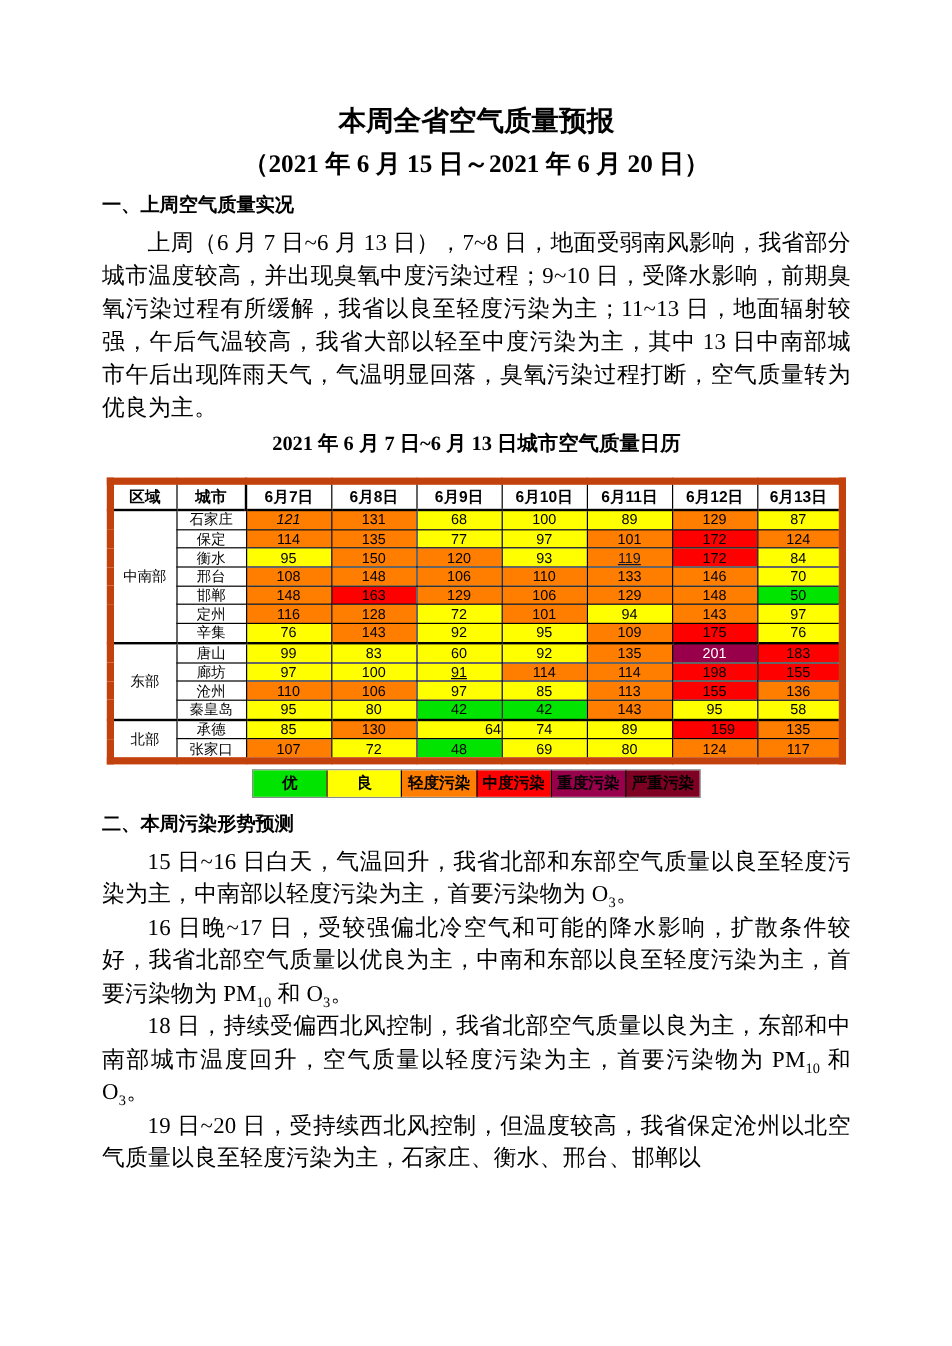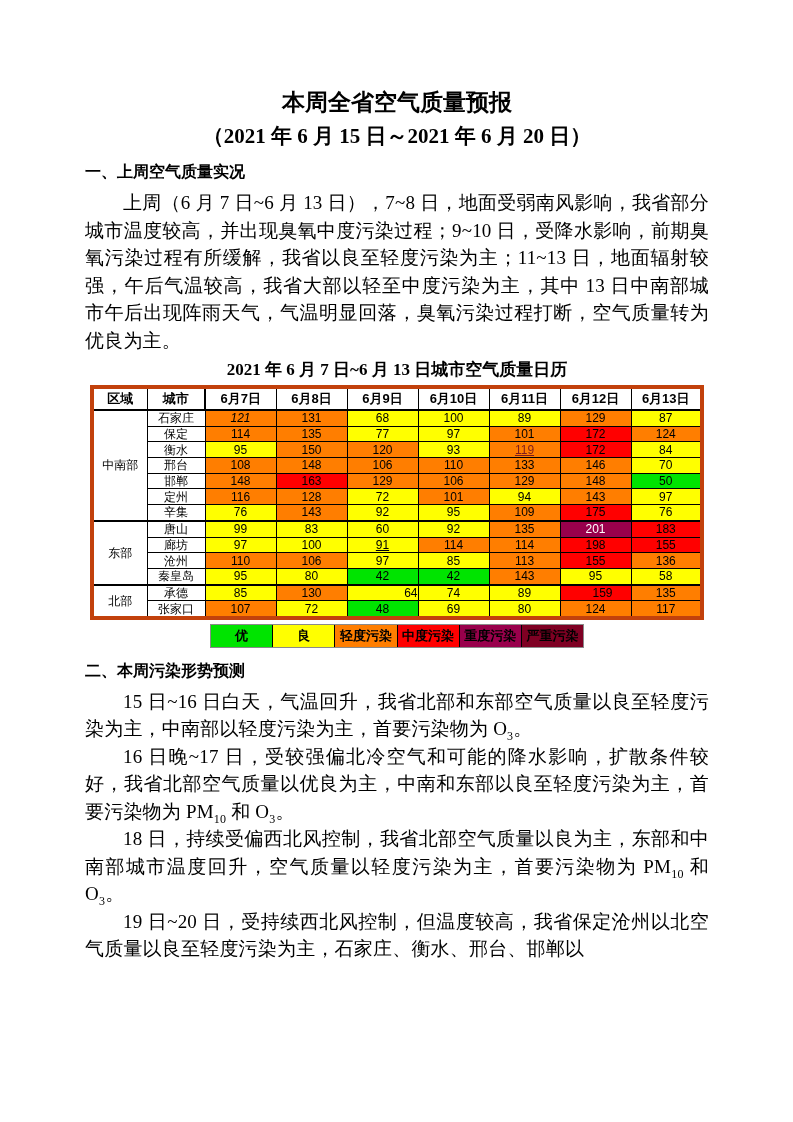--- a/index.html
+++ b/index.html
@@ -4,21 +4,21 @@
 <style>
   html,body{margin:0;padding:0;}
   body{
     width:793px;height:1122px;background:#ffffff;color:#000;
     font-family:"Liberation Serif","DejaVu Serif",serif;
     overflow:hidden;
   }
   .page{padding:86px 84px 0 85px;}
   .doc-title{
     text-align:center;font-weight:bold;font-size:23px;line-height:33px;
-    font-family:Liberation Serif, serif;
+    font-family:Liberation Mono, monospace;
   }
   .doc-subtitle{
     text-align:center;font-weight:bold;font-size:21px;line-height:34px;
     font-family:"Liberation Serif","DejaVu Serif",serif;
     margin-bottom:4px;
   }
   .sec-heading{
     font-weight:bold;font-size:16px;line-height:30px;
     font-family:"Liberation Sans","DejaVu Sans",sans-serif;
     margin:2px 0 2px 0;
@@ -27,22 +27,22 @@
     margin:0;font-size:19px;line-height:27.5px;
     text-indent:2em;text-align:justify;
     letter-spacing:0.2px;
   }
   .table-title{
     text-align:center;font-weight:bold;font-size:17px;line-height:24px;
     margin-top:4px;
   }
   table.aqi-table{
     border-collapse:collapse;table-layout:fixed;
-    margin:3px auto 0 auto;
-    border:4px solid #c2410c;
+    margin:16px auto 0 auto;
+    border:6px solid #c2410c;
     font-family:"Liberation Sans","DejaVu Sans",sans-serif;
   }
   .aqi-table th,.aqi-table td{
     border:1px solid #000;text-align:center;vertical-align:middle;
     padding:0;overflow:hidden;white-space:nowrap;
   }
   .aqi-table th{
     height:20px;font-size:13px;font-weight:bold;background:#fff;
   }
   .aqi-table td{height:14.7px;font-size:12px;line-height:14px;}
@@ -133,21 +133,21 @@
           <td class="val-cell" style="background: rgb(255, 126, 0); color: rgb(0, 0, 0);">101</td>
           <td class="val-cell" style="background: rgb(255, 0, 0); color: rgb(0, 0, 0);">172</td>
           <td class="val-cell" style="background: rgb(255, 126, 0); color: rgb(0, 0, 0);">124</td>
         </tr>
         <tr>
           <td class="city-cell">衡水</td>
           <td class="val-cell" style="background: rgb(255, 255, 0); color: rgb(0, 0, 0);">95</td>
           <td class="val-cell" style="background: rgb(255, 126, 0); color: rgb(0, 0, 0);">150</td>
           <td class="val-cell" style="background: rgb(255, 126, 0); color: rgb(0, 0, 0);">120</td>
           <td class="val-cell" style="background: rgb(255, 255, 0); color: rgb(0, 0, 0);">93</td>
-          <td class="val-cell" style="background: rgb(255, 126, 0); color: #7f1d1d; text-decoration: underline;">119</td>
+          <td class="val-cell" style="background: rgb(255, 126, 0); color: #0f172a; text-decoration: underline;">119</td>
           <td class="val-cell" style="background: rgb(255, 0, 0); color: rgb(0, 0, 0);">172</td>
           <td class="val-cell" style="background: rgb(255, 255, 0); color: rgb(0, 0, 0);">84</td>
         </tr>
         <tr>
           <td class="city-cell">邢台</td>
           <td class="val-cell" style="background: rgb(255, 126, 0); color: rgb(0, 0, 0);">108</td>
           <td class="val-cell" style="background: rgb(255, 126, 0); color: rgb(0, 0, 0);">148</td>
           <td class="val-cell" style="background: rgb(255, 126, 0); color: rgb(0, 0, 0);">106</td>
           <td class="val-cell" style="background: rgb(255, 126, 0); color: rgb(0, 0, 0);">110</td>
           <td class="val-cell" style="background: rgb(255, 126, 0); color: rgb(0, 0, 0);">133</td>

